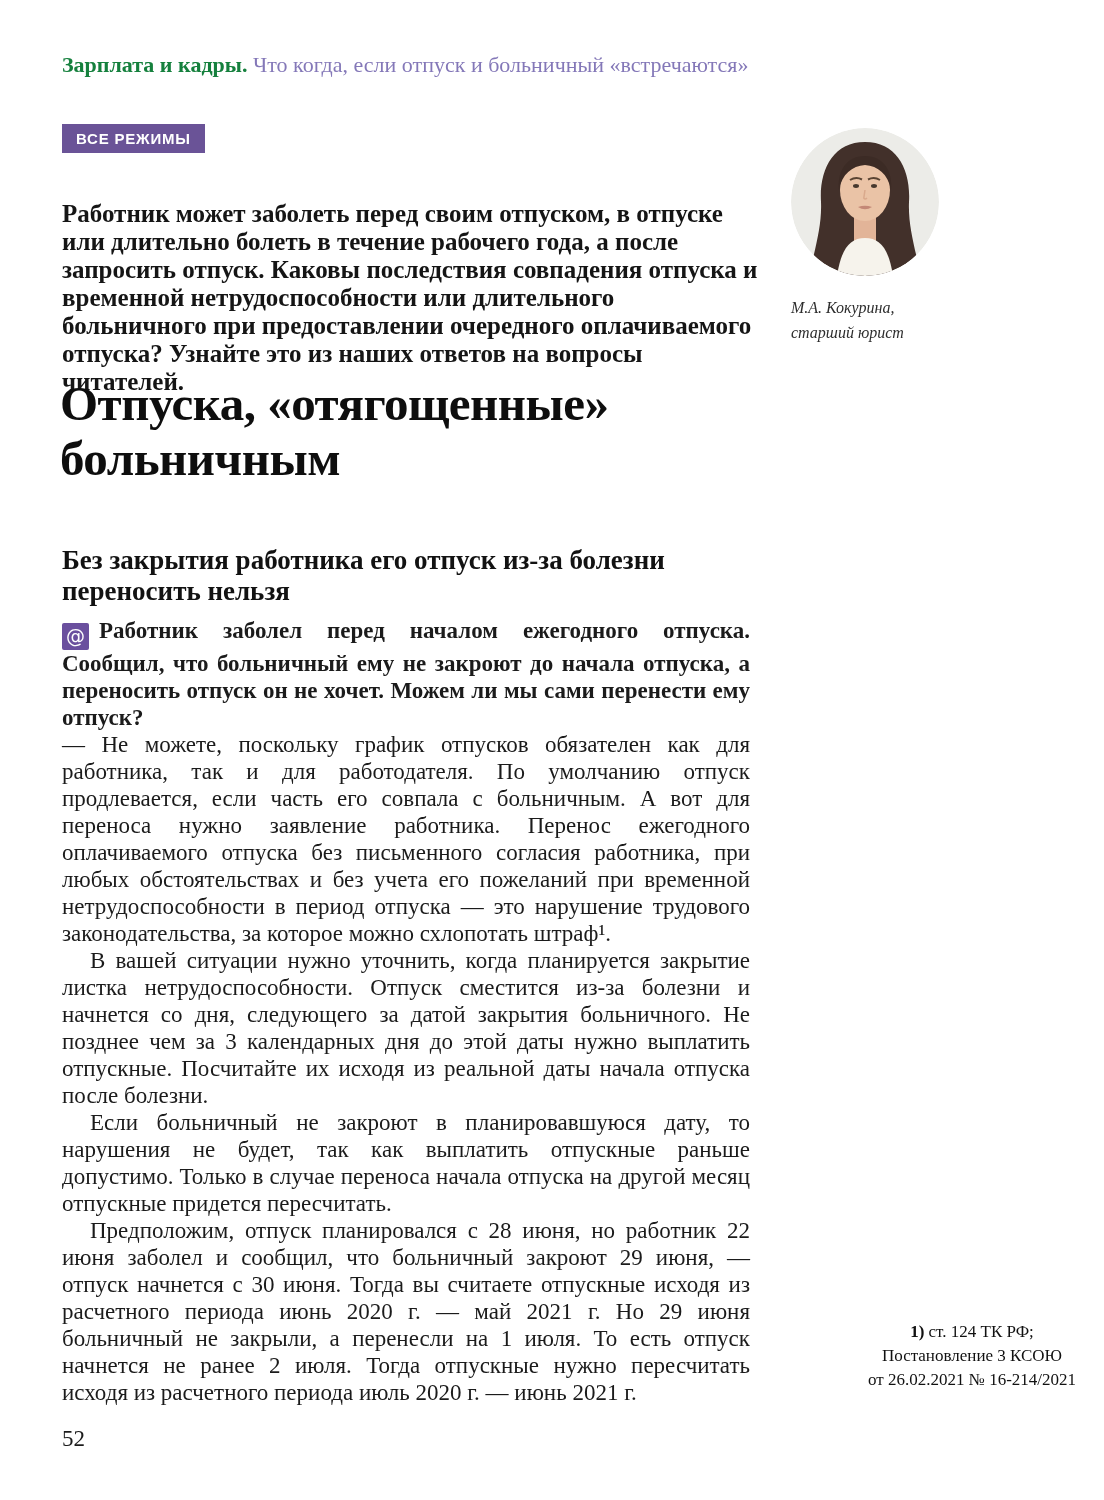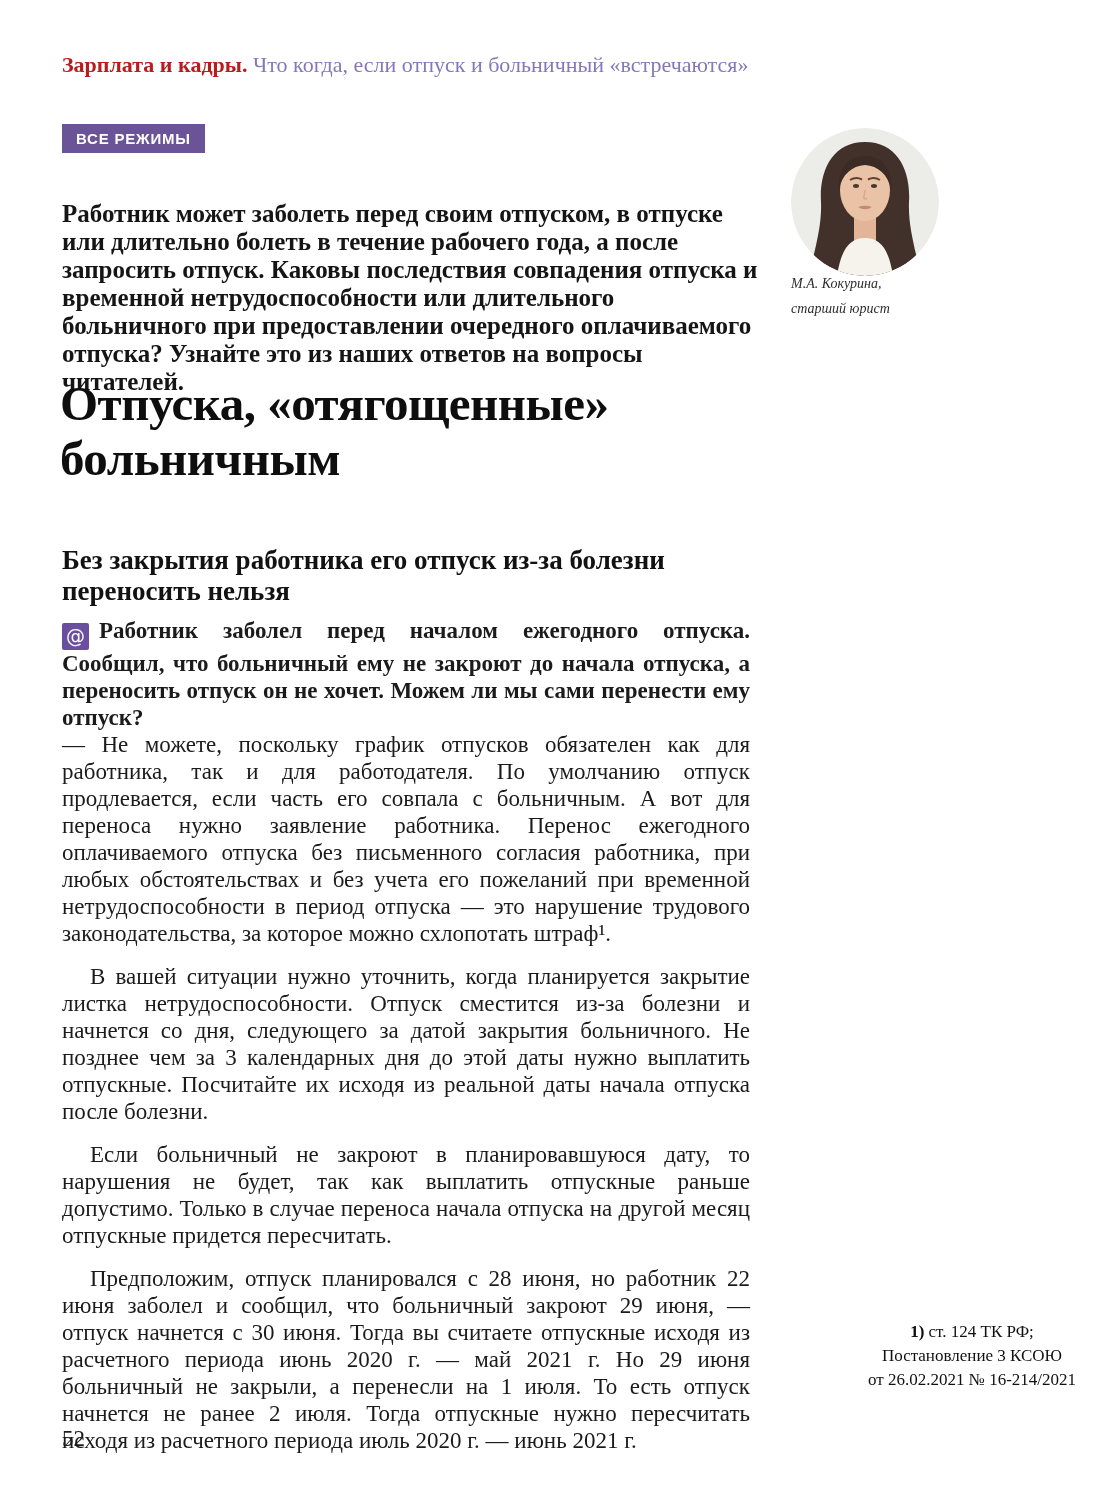--- a/index.html
+++ b/index.html
@@ -15,21 +15,21 @@
   }
 
   
   .kicker {
     position: absolute;
     left: 62px; top: 52px;
     width: 1000px;
     font-size: 22px;
     line-height: 26px;
   }
-  .kicker .section { font-weight: bold; color: #b91c1c; }
+  .kicker .section { font-weight: bold; color: #15803d; }
   .kicker .topic   { color: #8478b8; }
 
   
   .badge {
     position: absolute;
     left: 62px; top: 124px;
     background: #6a5397;
     color: #ffffff;
     font-family: "Liberation Sans", sans-serif;
     font-weight: bold;
@@ -55,24 +55,24 @@
   
   .photo-wrap {
     position: absolute;
     left: 791px; top: 128px;
     width: 148px; height: 148px;
     border-radius: 50%;
     overflow: hidden;
   }
   .author-caption {
     position: absolute;
-    left: 791px; top: 271px;
+    left: 791px; top: 295px;
     width: 260px;
     font-style: italic;
-    font-size: 14px;
+    font-size: 16px;
     line-height: 25px;
     color: #2d2d2d;
   }
 
   
   .headline {
     position: absolute;
     left: 60px; top: 376px;
     width: 740px;
     font-weight: bold;
@@ -98,21 +98,21 @@
     position: absolute;
     left: 62px; top: 617px;
     width: 688px;
     font-size: 23px;
     line-height: 27px;
     text-align: justify;
     color: #1b1b1b;
   }
   .bodyflow p { margin: 0; }
   .question { font-weight: bold; }
-  .answer.indent { text-indent: 28px; margin-top: 16px; }
+  .answer.indent { text-indent: 28px; }
   .at-badge {
     display: inline-block;
     width: 27px; height: 27px;
     background: #6a4f9e;
     color: #ffffff;
     font-family: "DejaVu Sans", sans-serif;
     font-weight: normal;
     font-size: 19px;
     line-height: 27px;
     text-align: center;

